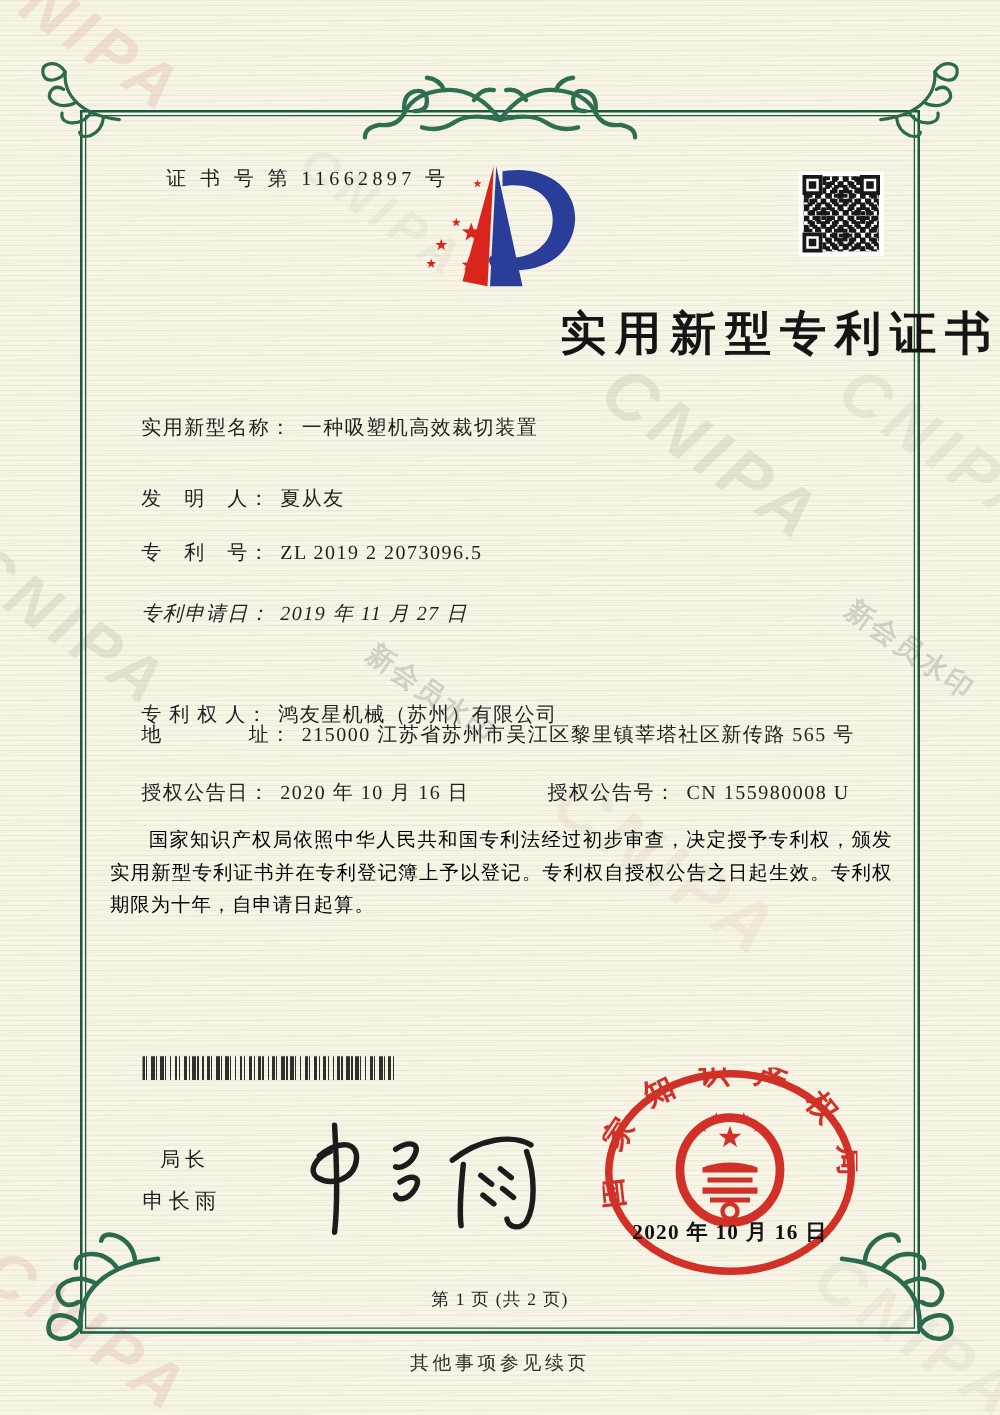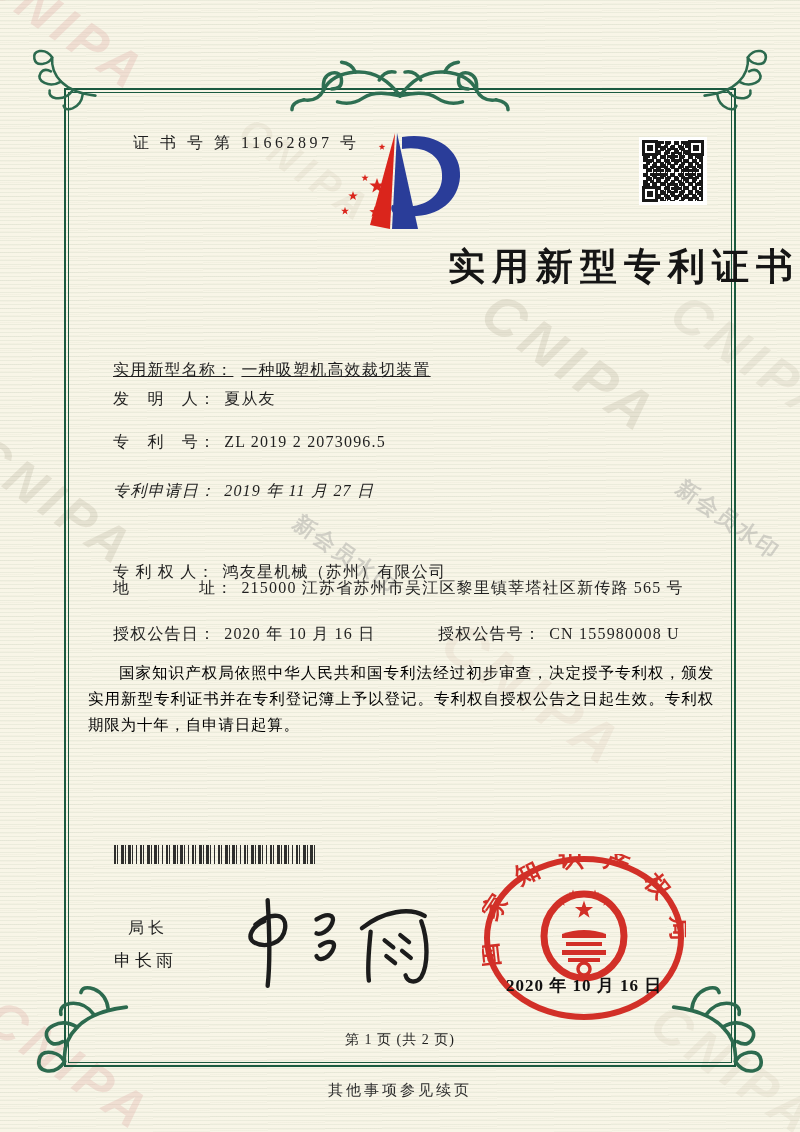--- a/index.html
+++ b/index.html
@@ -63,21 +63,21 @@
   .finder::after{ content:''; position:absolute; inset:2px; background:#181818; }
   .finder-tl{ left:3px; top:3px; } .finder-tr{ right:3px; top:3px; } .finder-bl{ left:3px; bottom:3px; }
 
   .logo{ position:absolute; left:332px; top:129px; width:136px; height:106px; }
 
   .title{ position:absolute; left:0; right:0; top:242px; text-align:right;
     font-size:37px; font-weight:bold; letter-spacing:7px; color:#151515;}
 
   .frow{ position:absolute; left:113px; font-size:16px; letter-spacing:1.2px; white-space:nowrap;}
   .frow .lbl{ margin-right:8px; }
-  .r1{ top:360px;text-decoration:underline; } .r2{ top:389px; } .r3{ top:432px; } .r4{ top:481px;font-style:italic; }
+  .r1{ top:332px; } .r2{ top:389px; } .r3{ top:432px; } .r4{ top:481px;font-style:italic; }
   .r5{ top:529px;margin-top:33px; } .r6{ top:578px; } .r7{ top:624px; }
   .grant-no{ position:absolute; left:325px; }
 
   .paras{ position:absolute; left:88px; top:660px; width:626px;
     font-size:15.5px; line-height:1.68; text-align:justify; letter-spacing:0.8px; color:#000000;}
   .paras p{ text-indent:2em; }
 
   .barcode{ position:absolute; left:114px; top:845px; width:202px; height:19px; opacity:.88;
     background:repeating-linear-gradient(90deg,
       #141414 0 2px, transparent 2px 3px,

